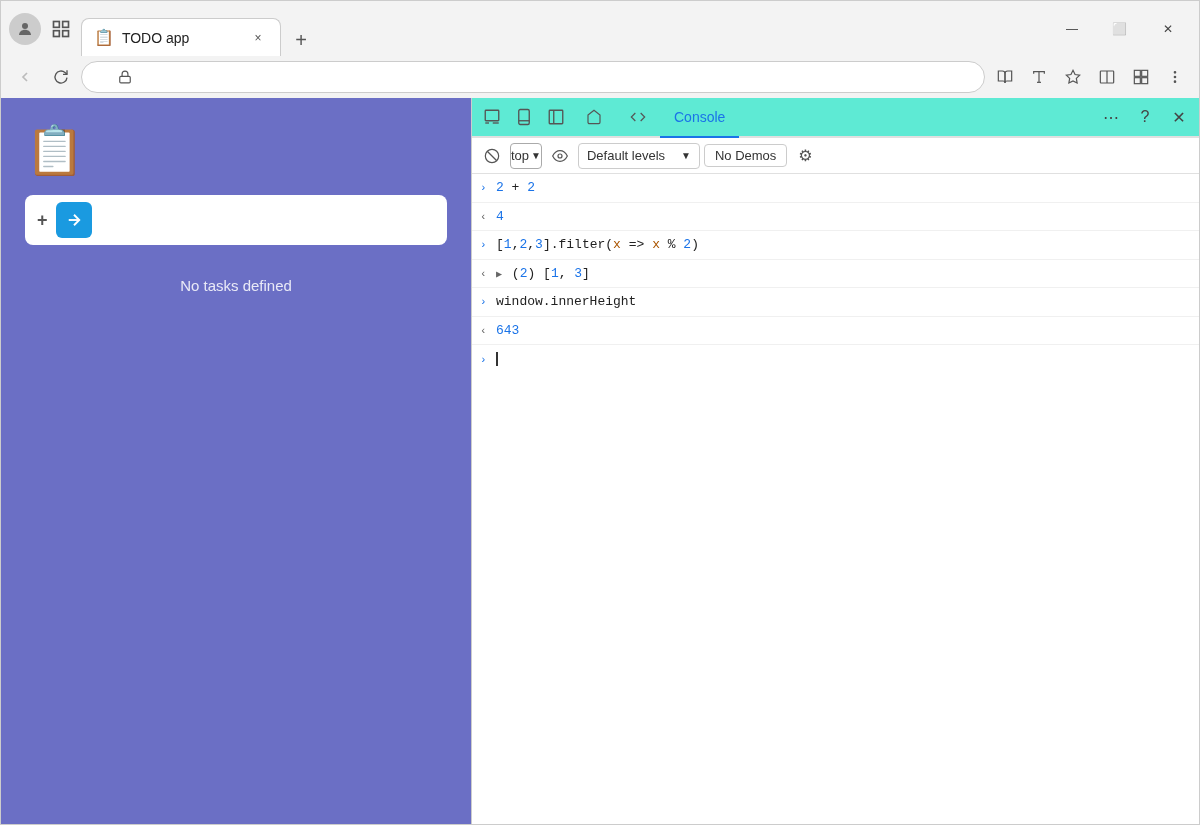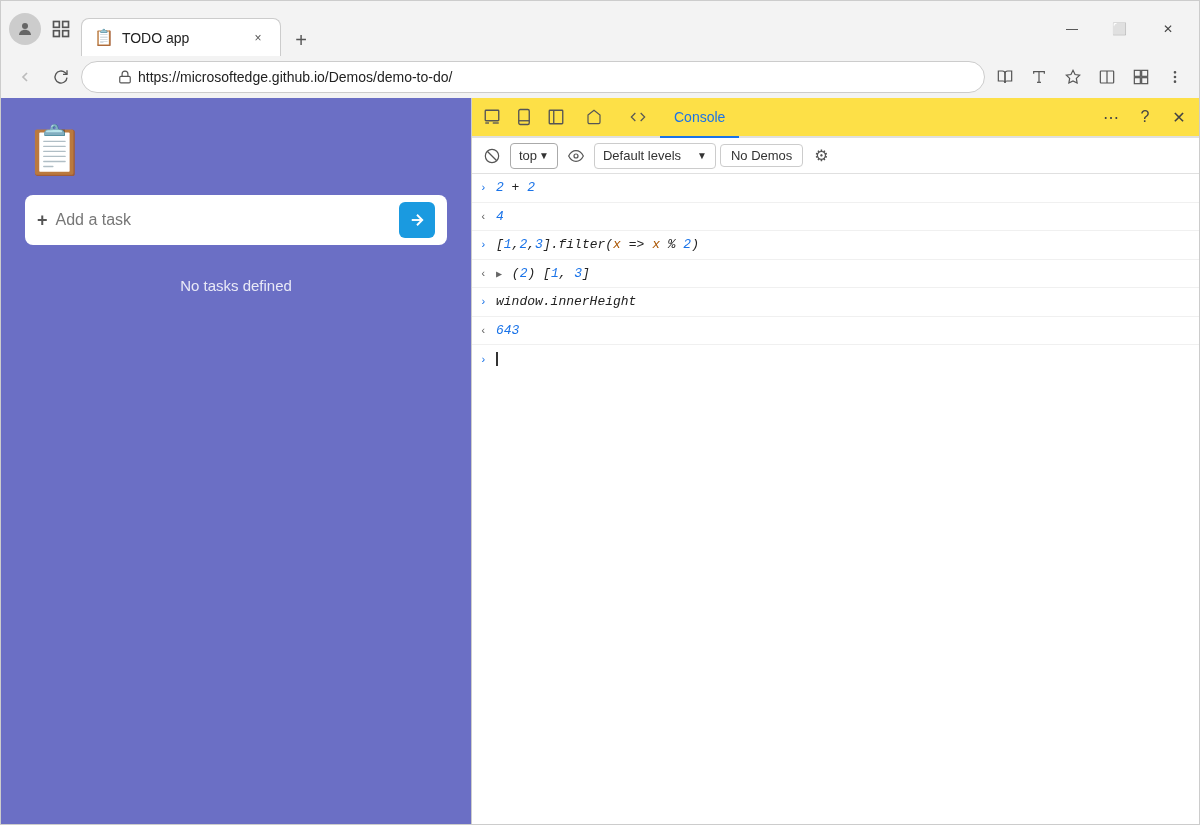--- a/index.html
+++ b/index.html
@@ -264,21 +264,21 @@
       color: #444;
       cursor: pointer;
     }
 
     .devtools-tabs {
       display: flex;
       align-items: center;
       height: 40px;
       border-bottom: 2px solid #e0e0e0;
       padding: 0 4px;
-      background: #fde047;
+      background: #5eead4;
       gap: 0;
     }
 
     .dt-tab {
       height: 40px;
       padding: 0 14px;
       display: flex;
       align-items: center;
       font-size: 14px;
       color: #444;
@@ -360,21 +360,21 @@
       font-size: 16px;
       color: #555;
       cursor: pointer;
     }
 
     
     .context-selector {
       display: flex;
       align-items: center;
       gap: 2px;
-      padding: 2px 8px;
+      padding: 2px 0;
       border: 1px solid #aaa;
       border-radius: 4px;
       font-size: 13px;
       color: #333;
       cursor: pointer;
       background: #fff;
       height: 26px;
     }
 
     .console-content {
@@ -400,21 +400,20 @@
       font-size: 11px;
       margin-top: 2px;
     }
 
     .console-arrow.input { color: #1a73e8; }
     .console-arrow.output { color: #666; }
 
     .console-code {
       flex: 1;
       color: #222;
-      font-style: italic;
     }
 
     .c-blue { color: #1a73e8; }
     .c-dark { color: #222; }
 
     .expand-arrow {
       color: #666;
       font-size: 10px;
       margin-right: 2px;
     }
@@ -487,21 +486,20 @@
         <path d="M21 2v6h-6"></path>
           <path d="M21 13a9 9 0 1 1-3-7.7L21 8"></path>
       </svg>
     </div>
 
     <div class="address-input" style="display:flex;align-items:center;gap:6px;">
       <svg width="14" height="14" viewBox="0 0 24 24" fill="none" stroke="#555" stroke-width="2" style="flex-shrink:0;">
         <rect x="3" y="11" width="18" height="11" rx="2"></rect>
           <path d="M7 11V7a5 5 0 0 1 10 0v4"></path>
       </svg>
-      <span style="font-size:14px;color:#222;">https://microsoftedge.github.io/Demos/demo-to-do/</span>
     </div>
 
     <div class="address-actions">
       <div class="addr-action-btn">
         <svg width="16" height="16" viewBox="0 0 24 24" fill="none" stroke="#555" stroke-width="1.8">
           <path d="M2 3h6a4 4 0 0 1 4 4v14a3 3 0 0 0-3-3H2z"></path>
             <path d="M22 3h-6a4 4 0 0 0-4 4v14a3 3 0 0 1 3-3h7z"></path>
         </svg>
       </div>
       <div class="addr-action-btn">
@@ -542,21 +540,20 @@
 
   <div class="content-area">
 
     <div class="app-panel">
       <div class="app-header">
         <span class="app-icon">📋</span>
       </div>
 
       <div class="add-task-bar">
         <span class="add-task-plus">+</span>
-        <span class="add-task-input">Add a task</span>
         <div class="add-task-btn">
           <svg width="18" height="18" viewBox="0 0 24 24" fill="none" stroke="#fff" stroke-width="2.5">
             <line x1="5" y1="12" x2="19" y2="12"></line>
               <polyline points="12,5 19,12 12,19"></polyline>
           </svg>
         </div>
       </div>
 
       <div class="no-tasks">No tasks defined</div>
     </div>

